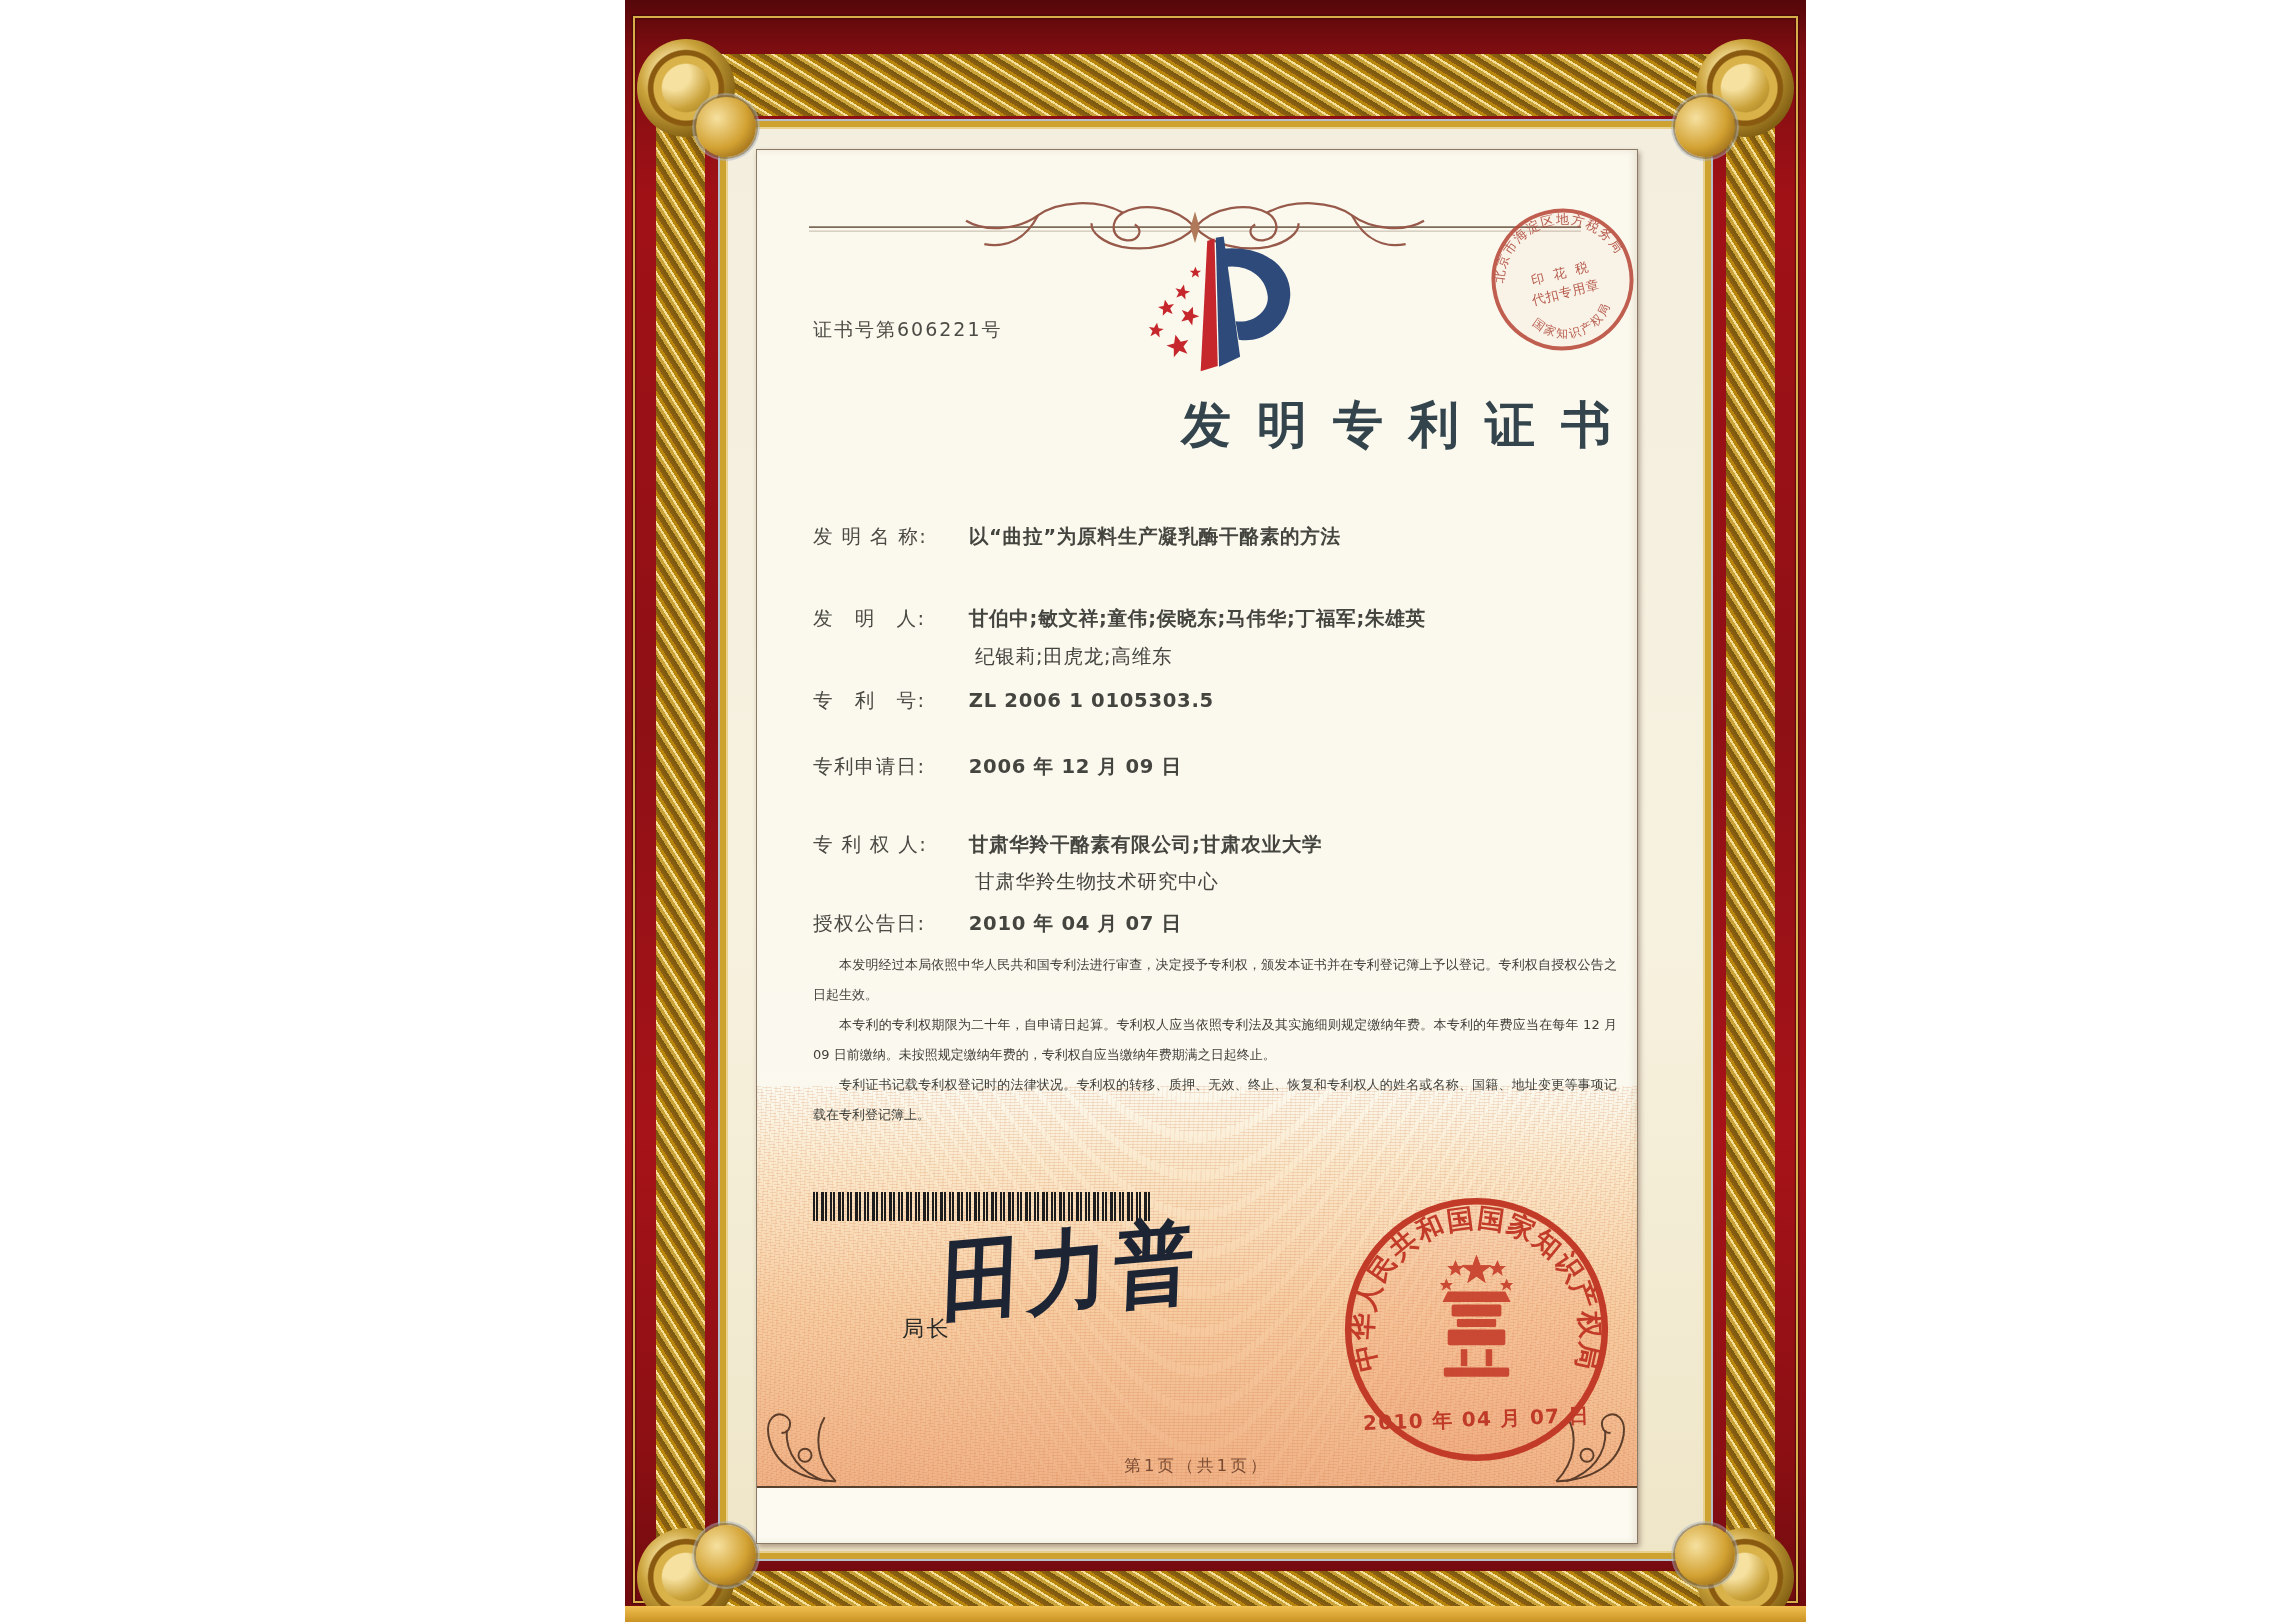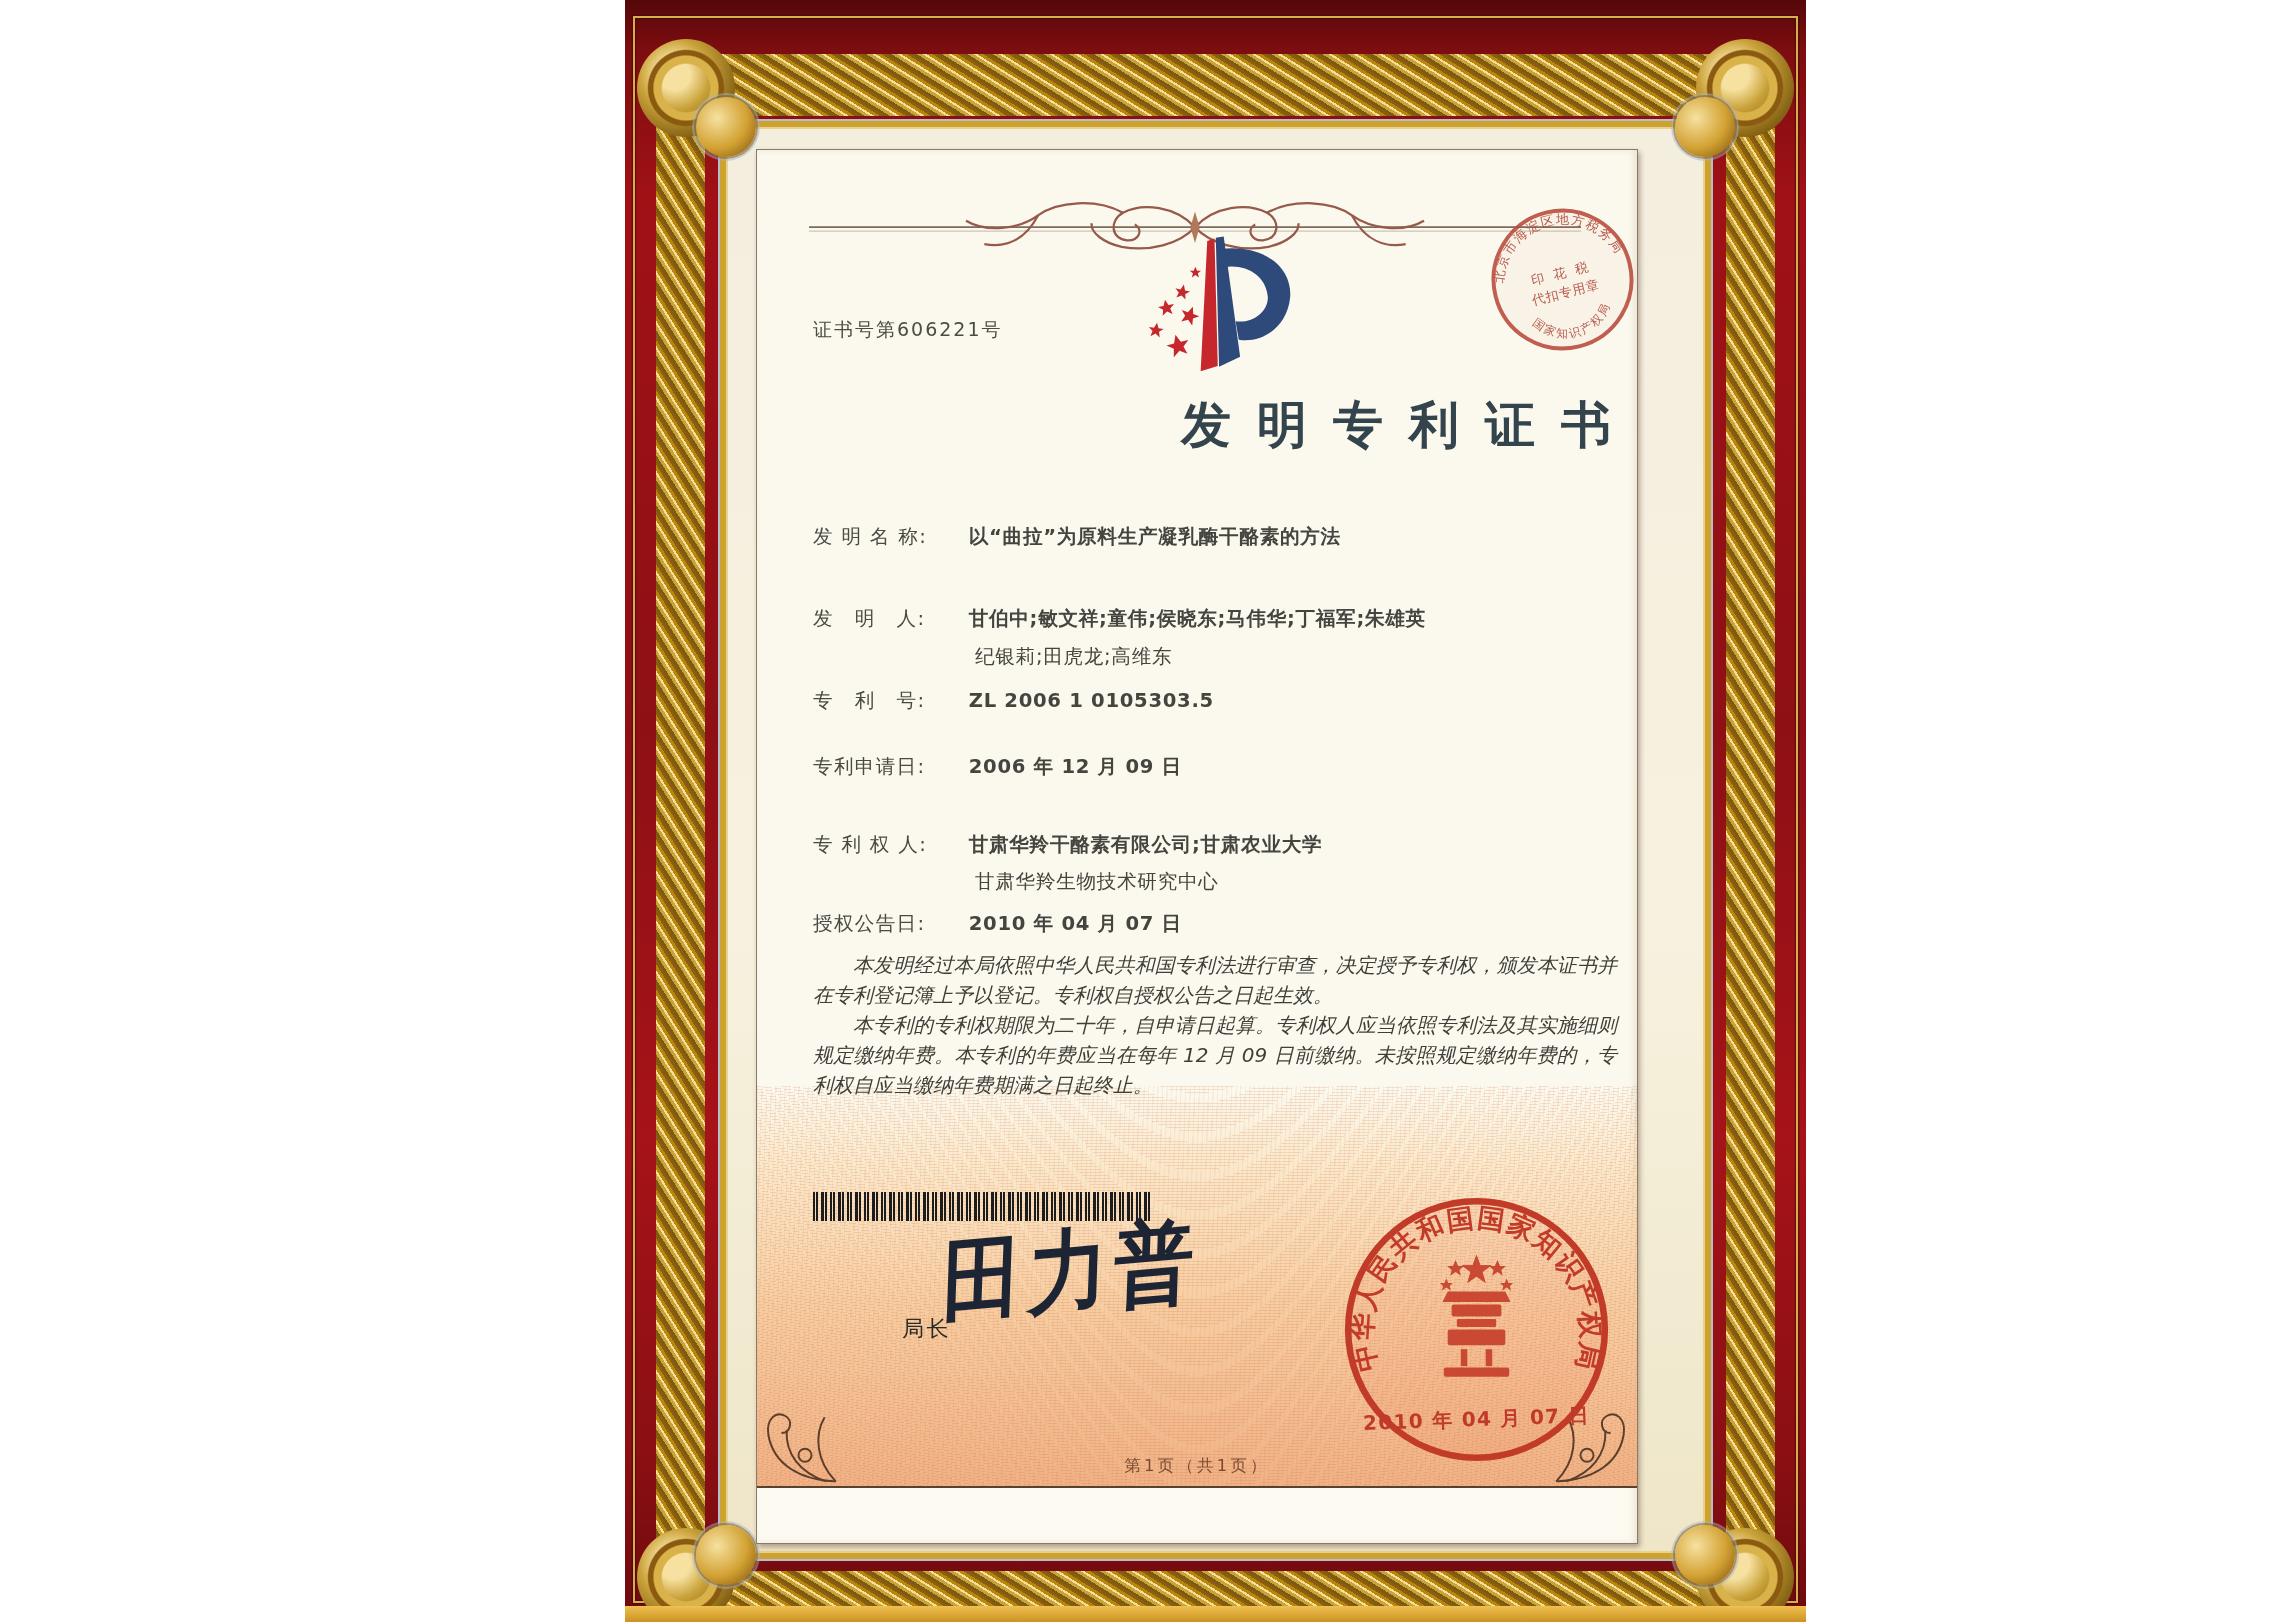--- a/index.html
+++ b/index.html
@@ -59,21 +59,21 @@
     letter-spacing:26px;padding-left:26px;box-sizing:border-box;color:#33444c;}
 
   .stamp{position:absolute;left:730px;top:54px;width:151px;height:151px;transform:rotate(-14deg);opacity:.88;}
 
   .row{position:absolute;left:56px;font-size:19.6px;color:#454540;white-space:nowrap;}
   .row .lbl{display:inline-block;width:143px;letter-spacing:1.3px;color:#4a4a44;}
   .row .val{margin-left:6.5px;letter-spacing:0.7px;font-weight:bold;}
   .row2{position:absolute;left:205px;font-size:19.6px;color:#454540;letter-spacing:0.7px;white-space:nowrap;margin-left:13px;}
 
   .paras{position:absolute;left:56px;top:800px;width:804px;color:#3f3e39;
-    font-size:20px;line-height:30px;text-align:justify;font-style:italic;}
+    font-size:13px;line-height:30px;text-align:justify;}
   .paras p{margin:0;text-indent:2em;}
 
   .barcode{position:absolute;left:56px;top:1042px;width:340px;height:29px;
     background:repeating-linear-gradient(90deg,#1c1c1c 0 2px,rgba(0,0,0,0) 2px 3.3px,#1c1c1c 3.3px 4.6px,rgba(0,0,0,0) 4.6px 7.9px,#1c1c1c 7.9px 11px,rgba(0,0,0,0) 11px 12.4px,#1c1c1c 12.4px 13.7px,rgba(0,0,0,0) 13.7px 17px);}
 
   .director{position:absolute;left:145px;top:1164px;font-size:22px;color:#2b2b28;letter-spacing:2.6px;}
   .sig{position:absolute;left:185px;top:1080px;font-family:"DejaVu Serif","Liberation Serif",serif;
     font-size:80px;font-weight:700;color:#1d2433;letter-spacing:6.5px;
     transform:rotate(-5deg) skewX(-7deg) scaleY(1.12);transform-origin:left center;}
 
@@ -201,20 +201,21 @@
       </div>
       <div class="row2" style="top:718px">甘肃华羚生物技术研究中心</div>
       <div class="row" style="top:760px">
         <span class="lbl">授权公告日:</span>
         <span class="val">2010 年 04 月 07 日</span>
       </div>
 
       <div class="paras">
         <p>本发明经过本局依照中华人民共和国专利法进行审查，决定授予专利权，颁发本证书并在专利登记簿上予以登记。专利权自授权公告之日起生效。</p>
         <p>本专利的专利权期限为二十年，自申请日起算。专利权人应当依照专利法及其实施细则规定缴纳年费。本专利的年费应当在每年 12 月 09 日前缴纳。未按照规定缴纳年费的，专利权自应当缴纳年费期满之日起终止。</p>
+        <p>专利证书记载专利权登记时的法律状况。专利权的转移、质押、无效、终止、恢复和专利权人的姓名或名称、国籍、地址变更等事项记载在专利登记簿上。</p>
       </div>
 
       <div class="barcode"></div>
 
       <div class="director">局长</div>
       <div class="sig">田力普</div>
 
       <svg class="seal" viewBox="0 0 420 420">
         <defs>
           <path id="sealArc" d="M 60,270 A 160,160 0 1 1 360,270" fill="none"></path>

